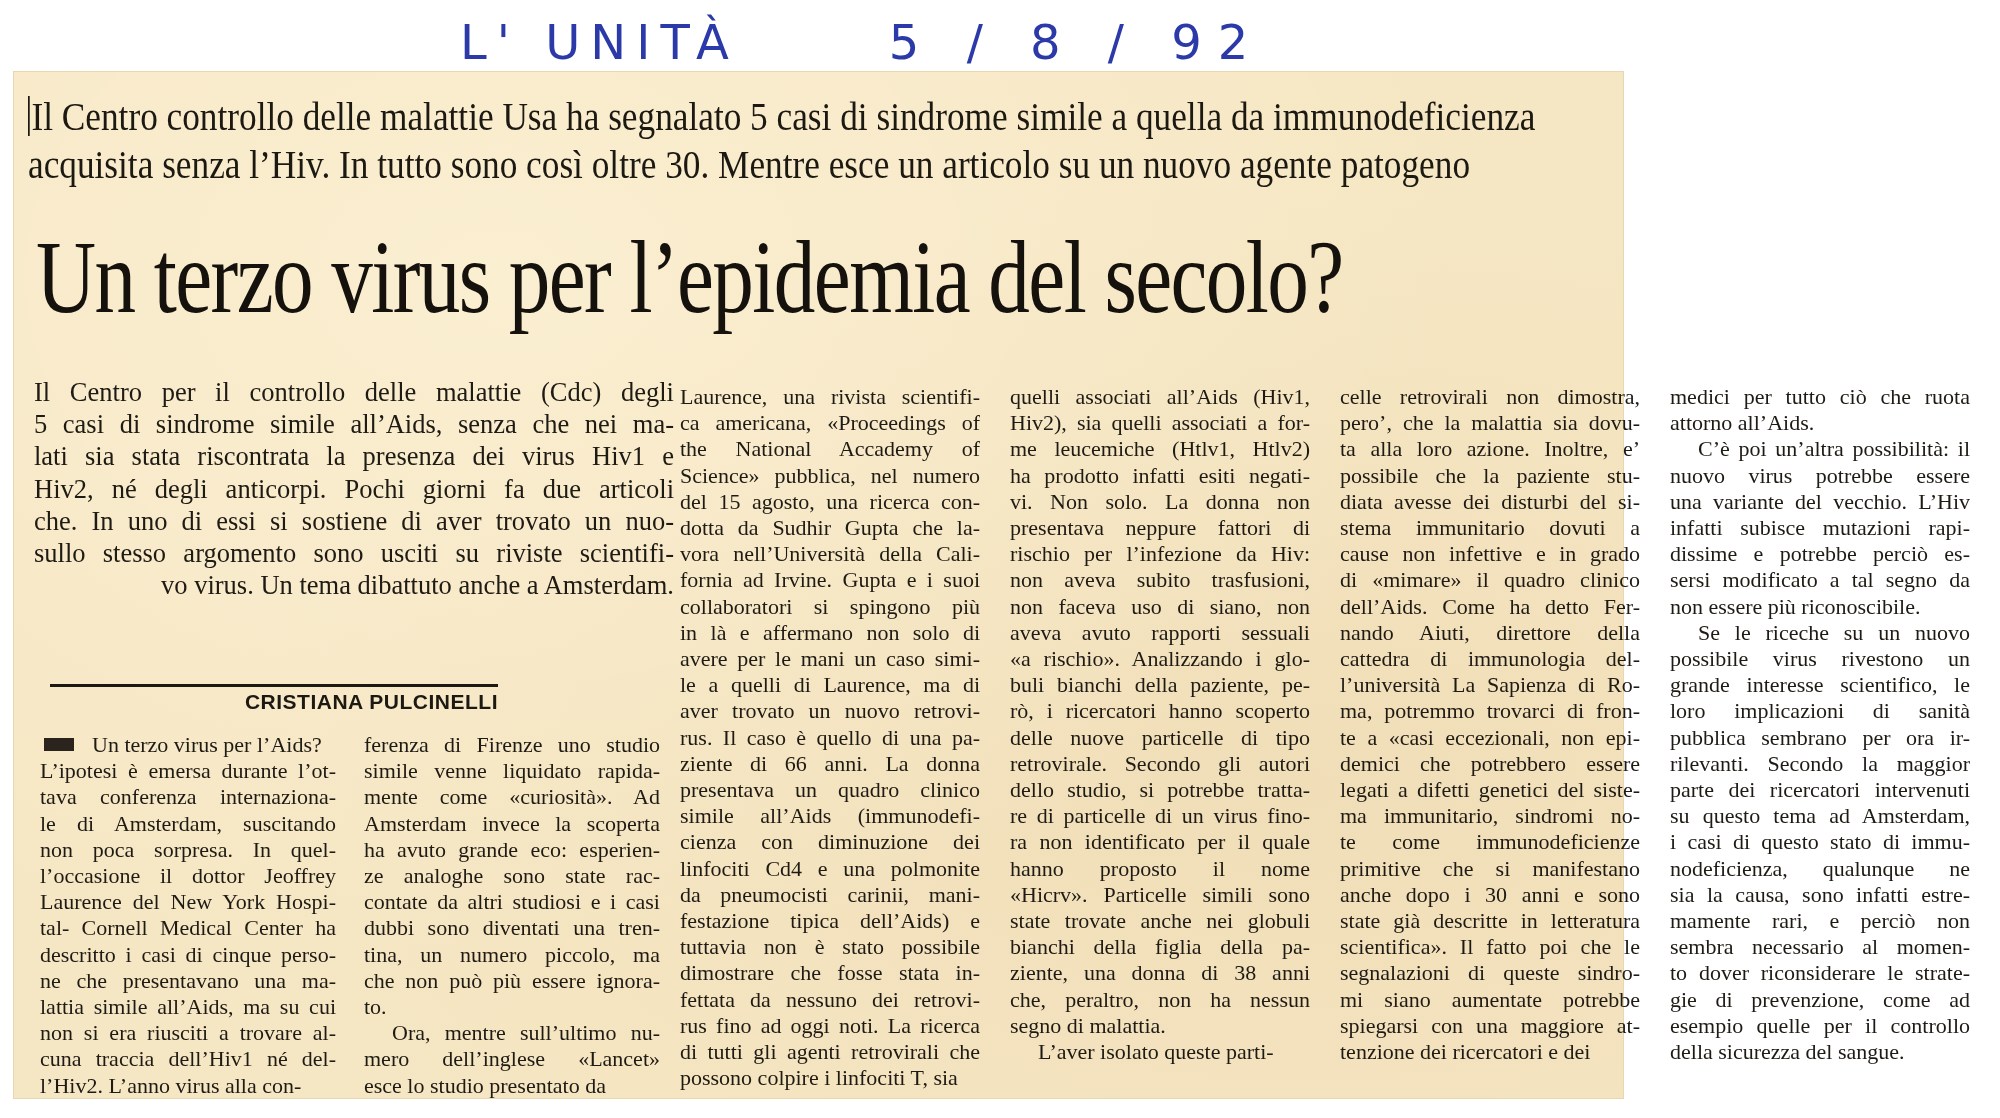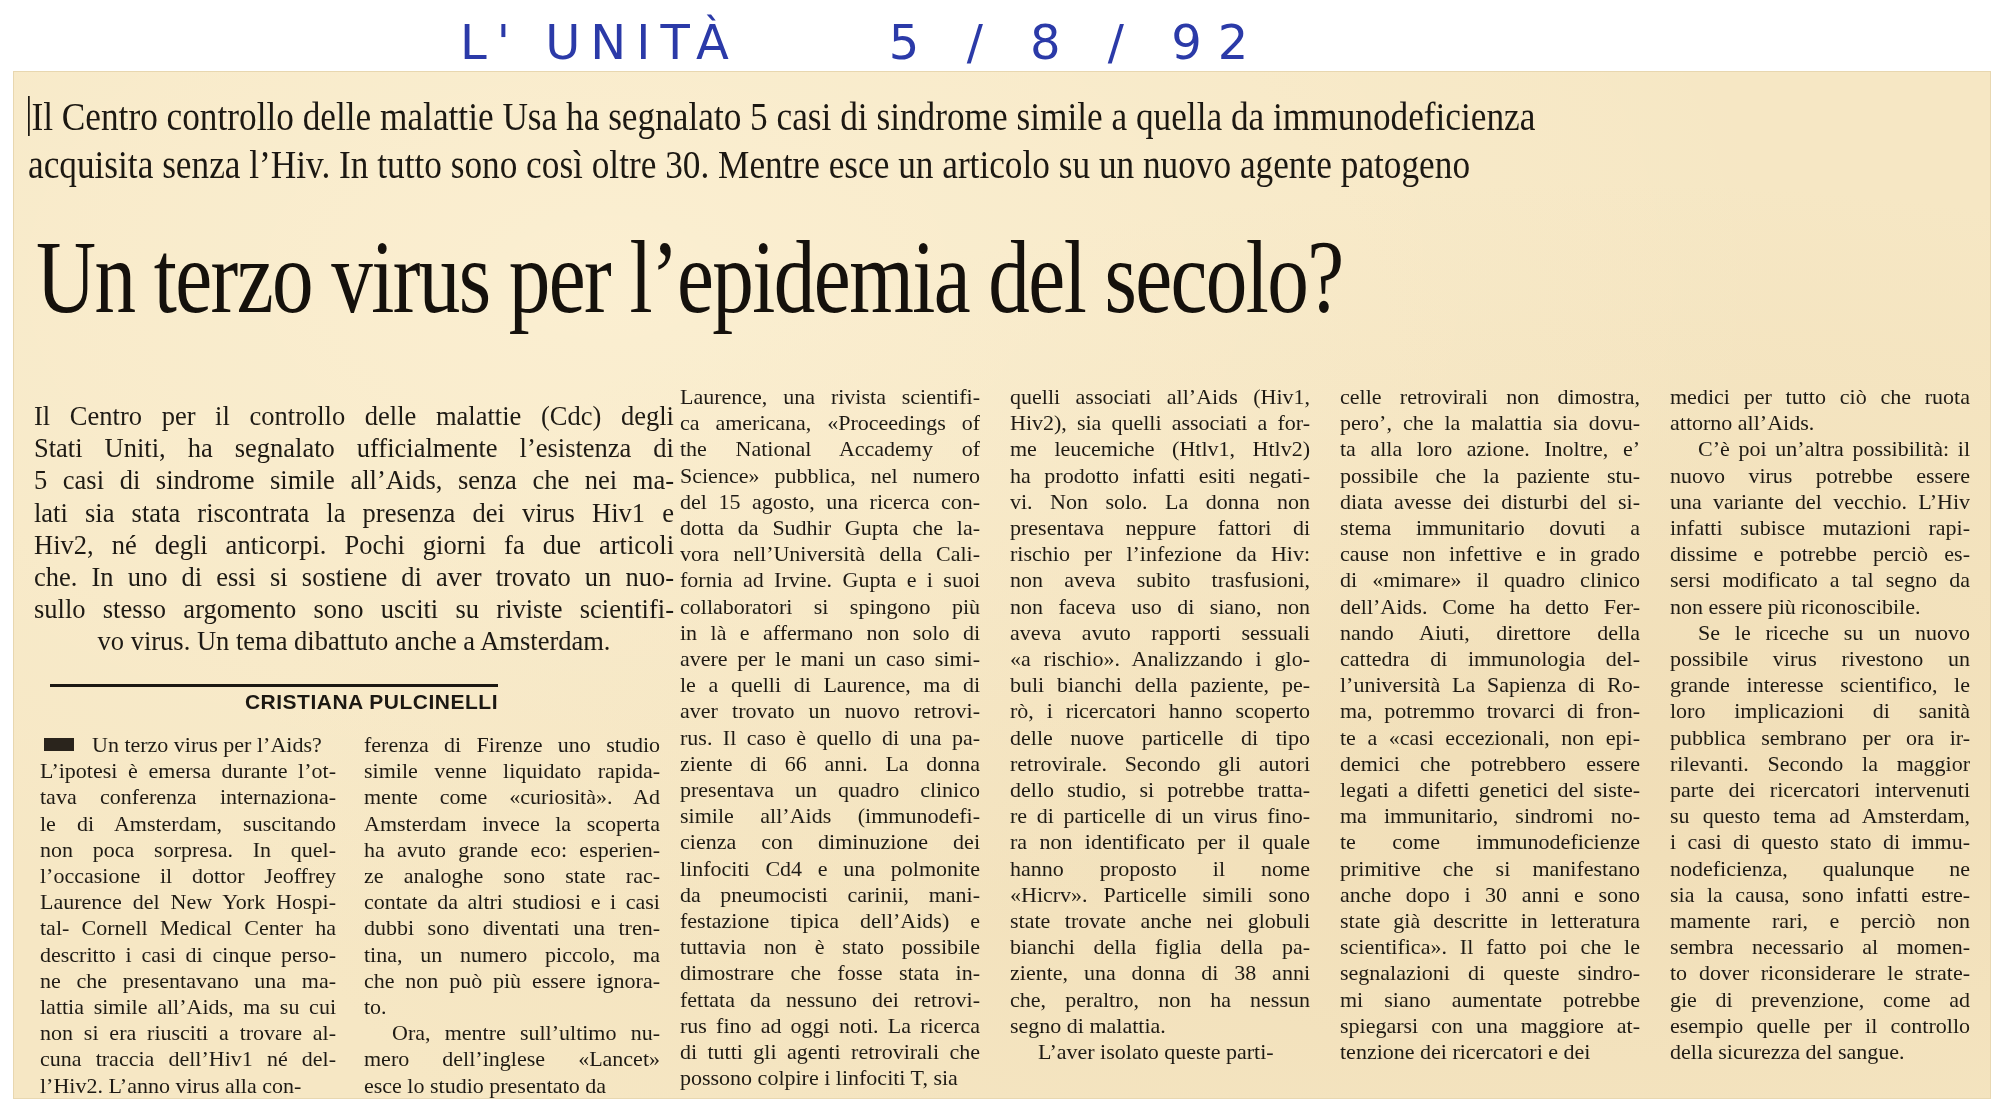--- a/index.html
+++ b/index.html
@@ -9,44 +9,44 @@
     font-family:"Liberation Serif", "DejaVu Serif", serif;
     color:#1e1a14;
   }
   .handwriting {
     position:absolute; top:14px; left:460px;
     font-family:"DejaVu Sans", sans-serif;
     color:#2b3aa8; font-size:48px; letter-spacing:10px; font-weight:normal;
   }
   .handwriting .date { margin-left:150px; letter-spacing:16px; }
   .clipping {
-    position:absolute; left:14px; top:72px; width:1976px; height:1026px;
+    position:absolute; left:14px; top:72px; width:1609px; height:1026px;
     background:#f6e7c4;
     background-image:
       radial-gradient(ellipse at 30% 20%, rgba(255,245,220,0.55), rgba(0,0,0,0) 60%),
       radial-gradient(ellipse at 80% 70%, rgba(230,205,160,0.35), rgba(0,0,0,0) 60%);
     box-shadow: 0 0 0 1px #e8d7b0;
   }
   .kicker {
     position:absolute; left:14px; top:20px; width:1940px;
     font-size:41px; line-height:48px; color:#1c1812;
     transform:scaleX(0.86); transform-origin:left top;
     white-space:nowrap;
   }
   .kicker .bar { display:inline-block; width:2px; height:40px; background:#1c1812; vertical-align:-6px; margin-right:2px; }
   .headline {
     position:absolute; left:22px; top:150px;
     font-size:104px; line-height:110px; color:#15110c;
     transform:scaleX(0.80); transform-origin:left top;
     white-space:nowrap; letter-spacing:-2px;
   }
   .standfirst {
-    position:absolute; left:20px; top:328px; width:640px;
+    position:absolute; left:20px; top:304px; width:640px;
     font-size:26.5px; line-height:32.2px; color:#1e1a14;
-    text-align:center;
+    text-align:right;
   }
   .byline-rule {
     position:absolute; left:36px; top:612px; width:448px; height:3px; background:#1c1812;
   }
   .byline {
     position:absolute; left:36px; top:618px; width:448px; text-align:right;
     font-family:"Liberation Sans", "DejaVu Sans", sans-serif;
     font-weight:bold; font-size:21px; letter-spacing:0.5px; color:#1c1812;
   }
   .col {
@@ -76,21 +76,20 @@
 
   <div class="kicker">
     <div><span class="bar"></span><span>Il Centro controllo delle malattie Usa ha segnalato 5 casi di sindrome simile a quella da immunodeficienza</span></div>
     <div>acquisita senza l’Hiv. In tutto sono così oltre 30. Mentre esce un articolo su un nuovo agente patogeno</div>
   </div>
 
   <div class="headline">Un terzo virus per l’epidemia del secolo?</div>
 
   <div class="standfirst">
     <span class="line" style="display:block;text-align-last:justify">Il Centro per il controllo delle malattie (Cdc) degli</span>
-    <span class="line" style="display:block;text-align-last:justify">Stati Uniti, ha segnalato ufficialmente l’esistenza di</span>
     <span class="line" style="display:block;text-align-last:justify">5 casi di sindrome simile all’Aids, senza che nei ma-</span>
     <span class="line" style="display:block;text-align-last:justify">lati sia stata riscontrata la presenza dei virus Hiv1 e</span>
     <span class="line" style="display:block;text-align-last:justify">Hiv2, né degli anticorpi. Pochi giorni fa due articoli</span>
     <span class="line" style="display:block;text-align-last:justify">che. In uno di essi si sostiene di aver trovato un nuo-</span>
     <span class="line" style="display:block;text-align-last:justify">sullo stesso argomento sono usciti su riviste scientifi-</span>
     <span class="line" style="display:block">vo virus. Un tema dibattuto anche a Amsterdam.</span>
   </div>
 
   <div class="byline-rule"></div>
   <div class="byline">CRISTIANA PULCINELLI</div>

